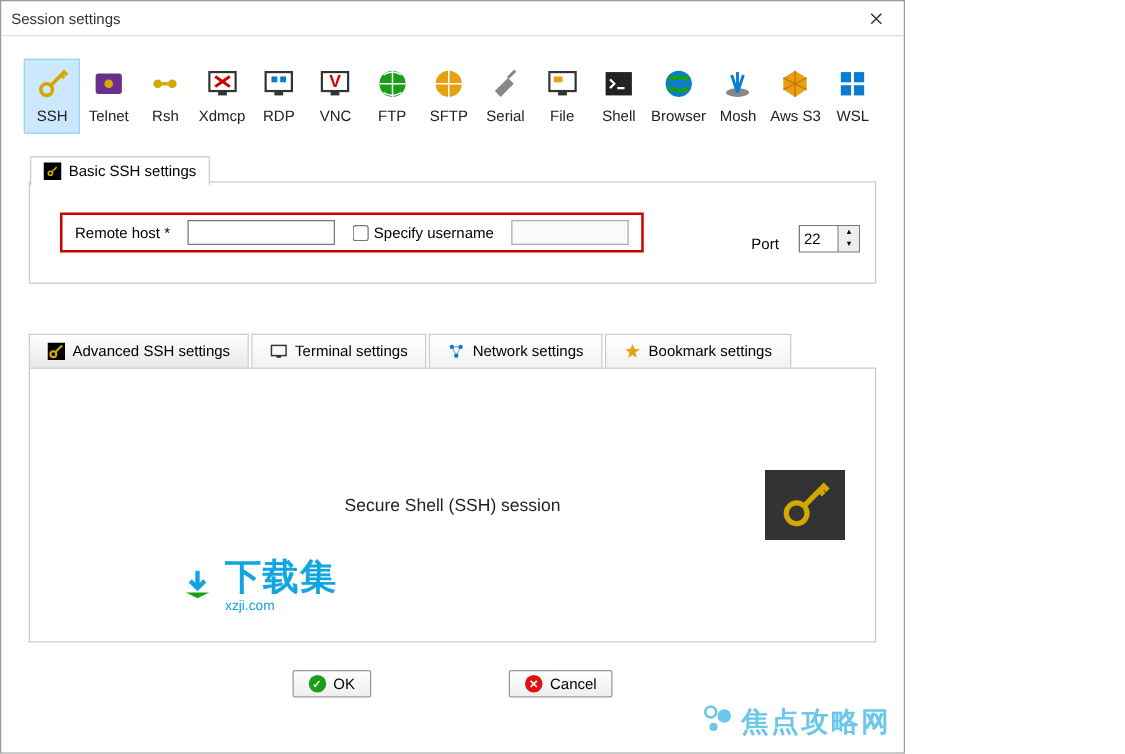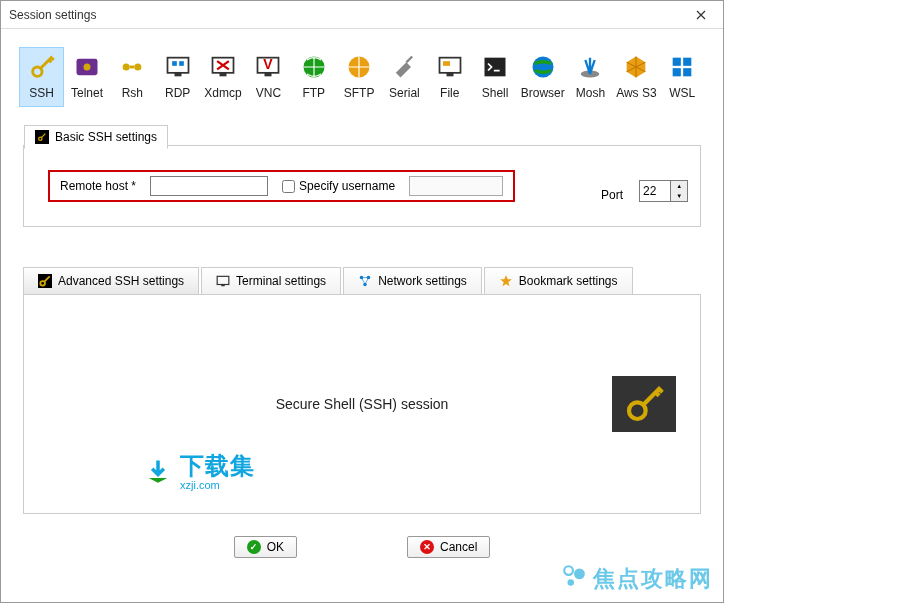--- a/index.html
+++ b/index.html
@@ -37,21 +37,21 @@
 .people { width: 18px; height: 18px; margin-left: 4px; }
 
 .adv-tabs { display: flex; margin: 40px 22px 0 22px; }
 .adv-tab { border: 1px solid #ccc; border-bottom: none; background: linear-gradient(#fff,#f2f2f2); padding: 6px 14px; display: flex; align-items: center; gap: 6px; cursor: pointer; margin-right: 2px; }
 .adv-tab.active { background: linear-gradient(#fff,#e8e8e8); }
 .adv-content { margin: 0 22px; border: 1px solid #ccc; height: 220px; position: relative; display: flex; align-items: center; justify-content: center; }
 .session-label { font-size: 14px; color: #222; }
 .big-key { position: absolute; right: 24px; top: 50%; transform: translateY(-50%); width: 64px; height: 56px; background: #333; display: flex; align-items: center; justify-content: center; }
 .watermark { position: absolute; left: 120px; bottom: 22px; display: flex; align-items: center; gap: 8px; }
 .wm-arrow { width: 28px; height: 28px; }
-.wm-text1 { color: #12a6e0; font-weight: bold; font-size: 24px; letter-spacing: 1px; }
+.wm-text1 { color: #12a6e0; font-weight: bold; font-size: 29px; letter-spacing: 1px; }
 .wm-text2 { color: #12a6e0; font-size: 11px; display: block; margin-top: -3px; }
 
 .buttons { display: flex; justify-content: center; gap: 110px; margin-top: 22px; }
 .btn { border: 1px solid #999; background: linear-gradient(#fff,#eee); padding: 3px 12px; display: flex; align-items: center; gap: 6px; cursor: pointer; border-radius: 2px; }
 .btn .circ { width: 14px; height: 14px; border-radius: 50%; display: flex; align-items: center; justify-content: center; color: #fff; font-size: 9px; font-weight: bold; }
 .ok .circ { background: #1a9e1a; }
 .cancel .circ { background: #d11; }
 
 .corner-wm { position: absolute; right: 10px; bottom: 8px; display: flex; align-items: center; gap: 6px; opacity: .9; }
 .corner-wm .bub { color: #5bc3e6; font-size: 20px; }
@@ -101,36 +101,36 @@
             <circle cx="17" cy="12" r="3" fill="#d4a802"></circle>
             <path d="M10 12 H14" stroke="#d4a802" stroke-width="2.5"></path>
           </svg>
         </span>
       <span class="label">Rsh</span>
     </div>
     <div class="proto">
       <span class="icon">
           <svg viewBox="0 0 24 24">
             <rect x="3" y="4" width="18" height="13" fill="none" stroke="#333" stroke-width="1.5"></rect>
+            <path d="M7 7 L17 14 M17 7 L7 14" stroke="#c00" stroke-width="2"></path>
+            <rect x="9" y="17" width="6" height="3" fill="#333"></rect>
+          </svg>
+        </span>
+      <span class="label">Xdmcp</span>
+    </div>
+    <div class="proto">
+      <span class="icon">
+          <svg viewBox="0 0 24 24">
+            <rect x="3" y="4" width="18" height="13" fill="none" stroke="#333" stroke-width="1.5"></rect>
             <rect x="7" y="7" width="4" height="4" fill="#0a7cd4"></rect>
             <rect x="13" y="7" width="4" height="4" fill="#0a7cd4"></rect>
             <rect x="9" y="17" width="6" height="3" fill="#333"></rect>
           </svg>
         </span>
       <span class="label">RDP</span>
-    </div>
-    <div class="proto">
-      <span class="icon">
-          <svg viewBox="0 0 24 24">
-            <rect x="3" y="4" width="18" height="13" fill="none" stroke="#333" stroke-width="1.5"></rect>
-            <path d="M7 7 L17 14 M17 7 L7 14" stroke="#c00" stroke-width="2"></path>
-            <rect x="9" y="17" width="6" height="3" fill="#333"></rect>
-          </svg>
-        </span>
-      <span class="label">Xdmcp</span>
     </div>
     <div class="proto">
       <span class="icon">
           <svg viewBox="0 0 24 24">
             <rect x="3" y="4" width="18" height="13" fill="none" stroke="#333" stroke-width="1.5"></rect>
             <text x="12" y="14" text-anchor="middle" fill="#c00" font-size="8" font-weight="bold">V</text>
             <rect x="9" y="17" width="6" height="3" fill="#333"></rect>
           </svg>
         </span>
       <span class="label">VNC</span>

